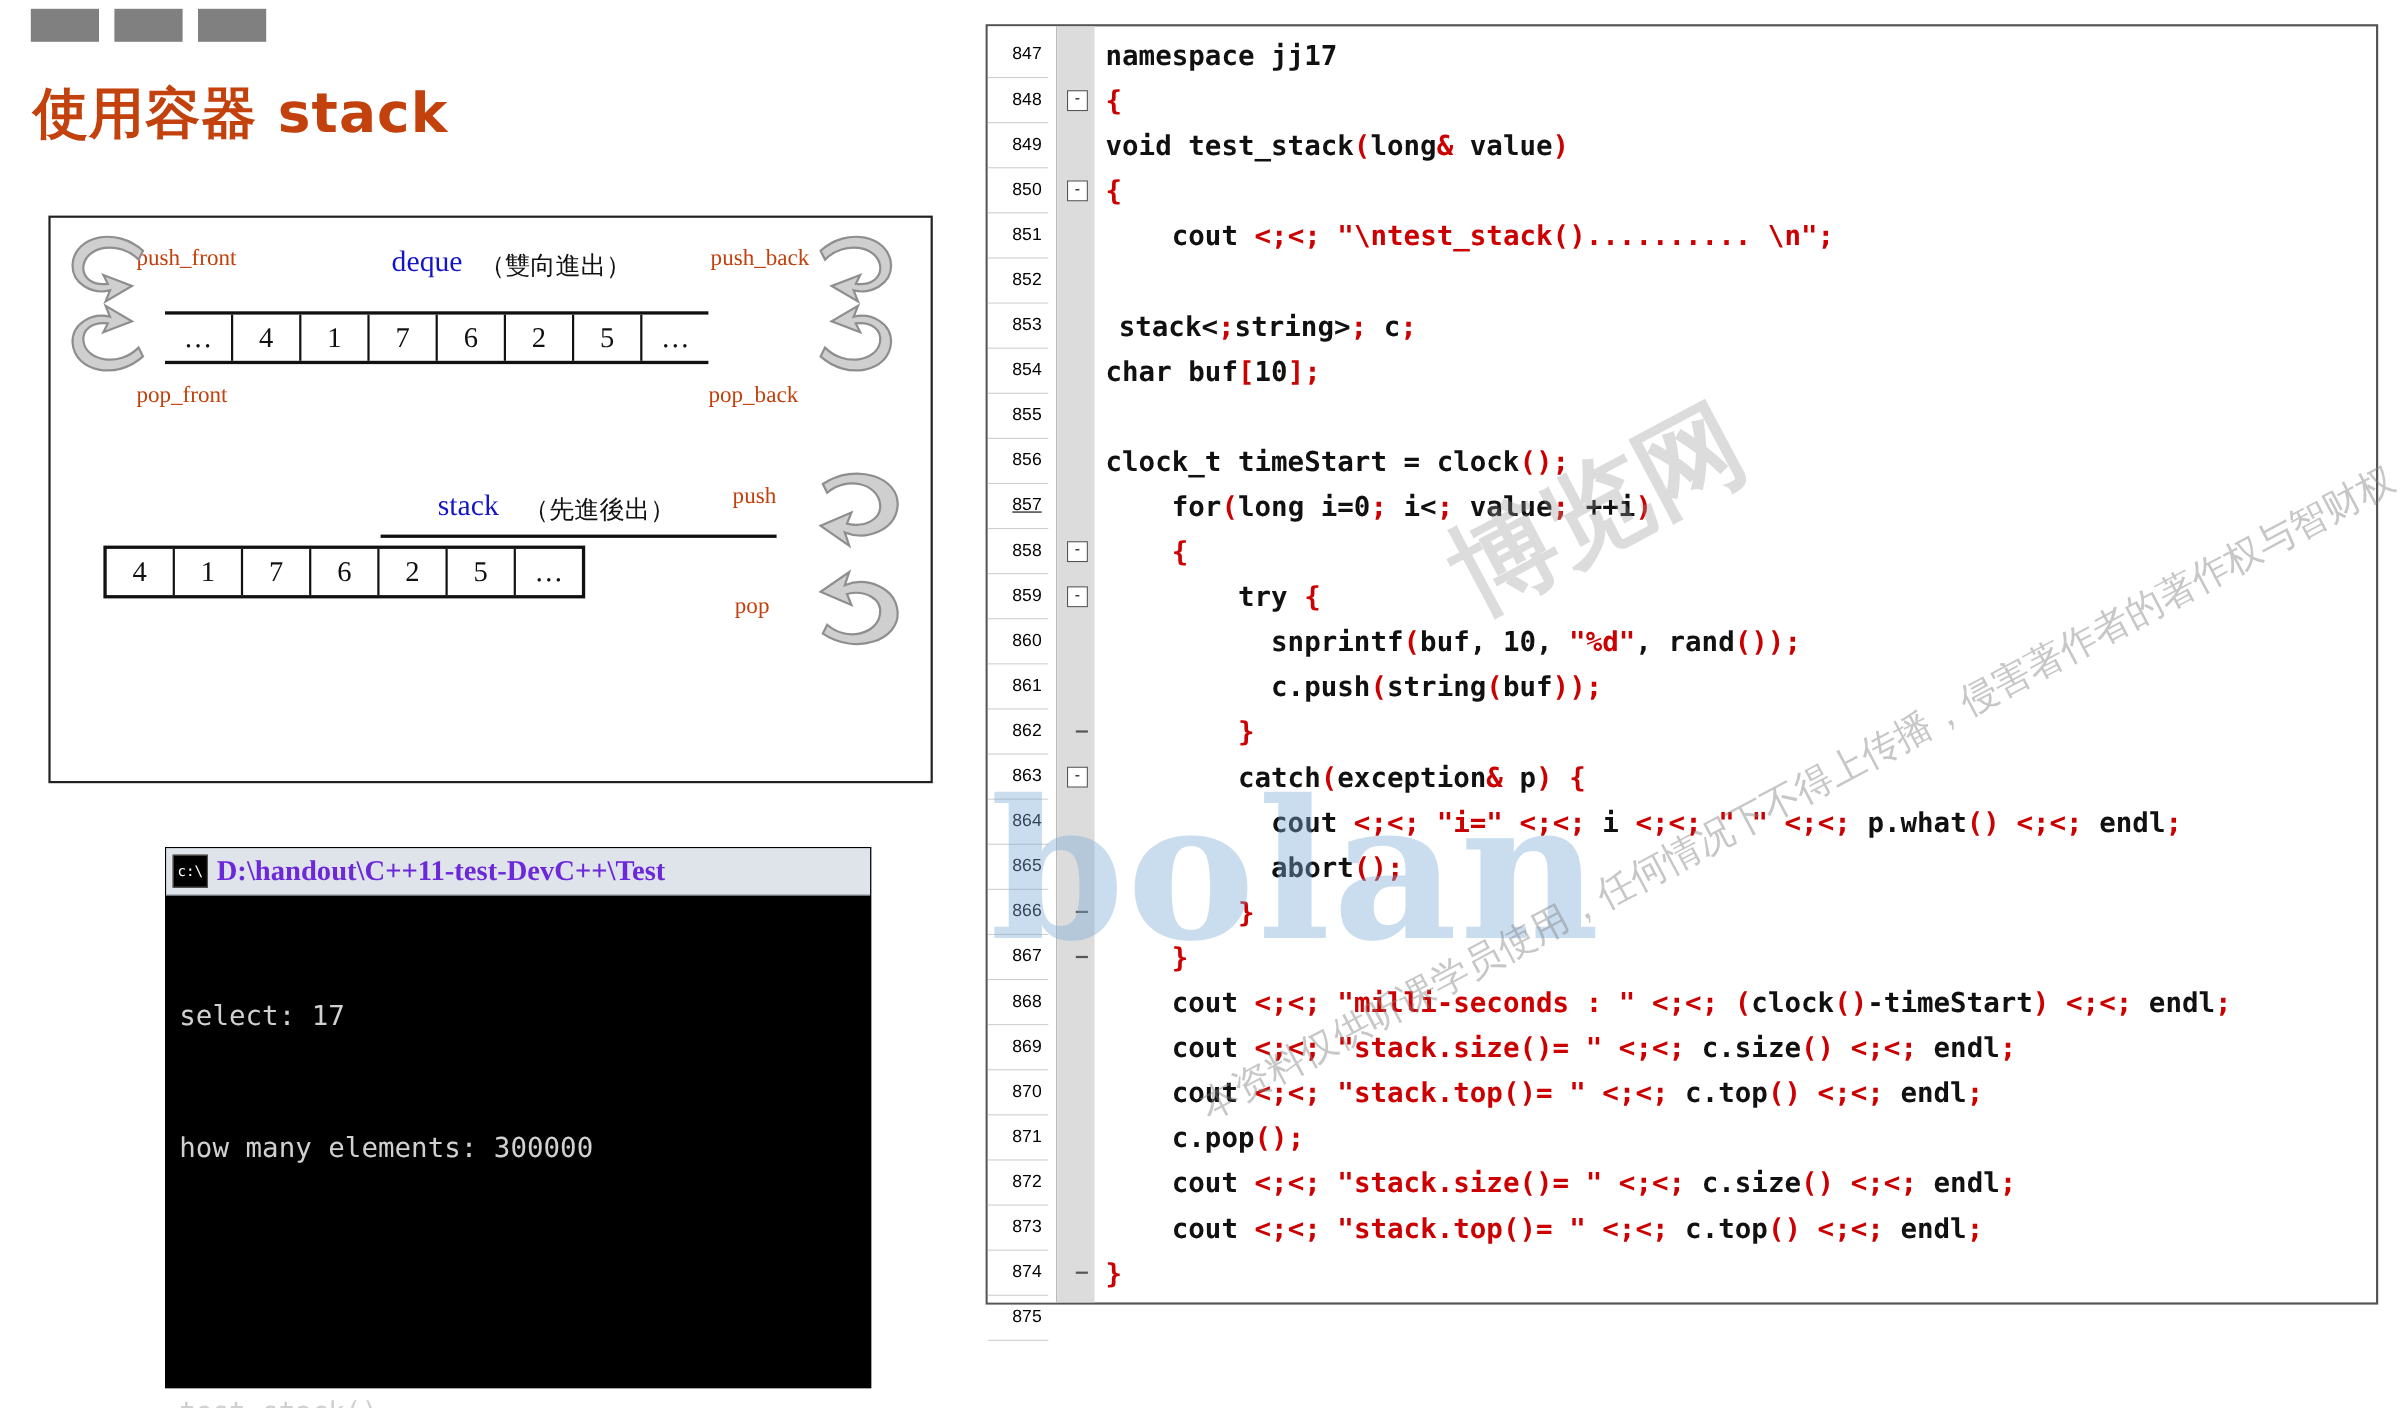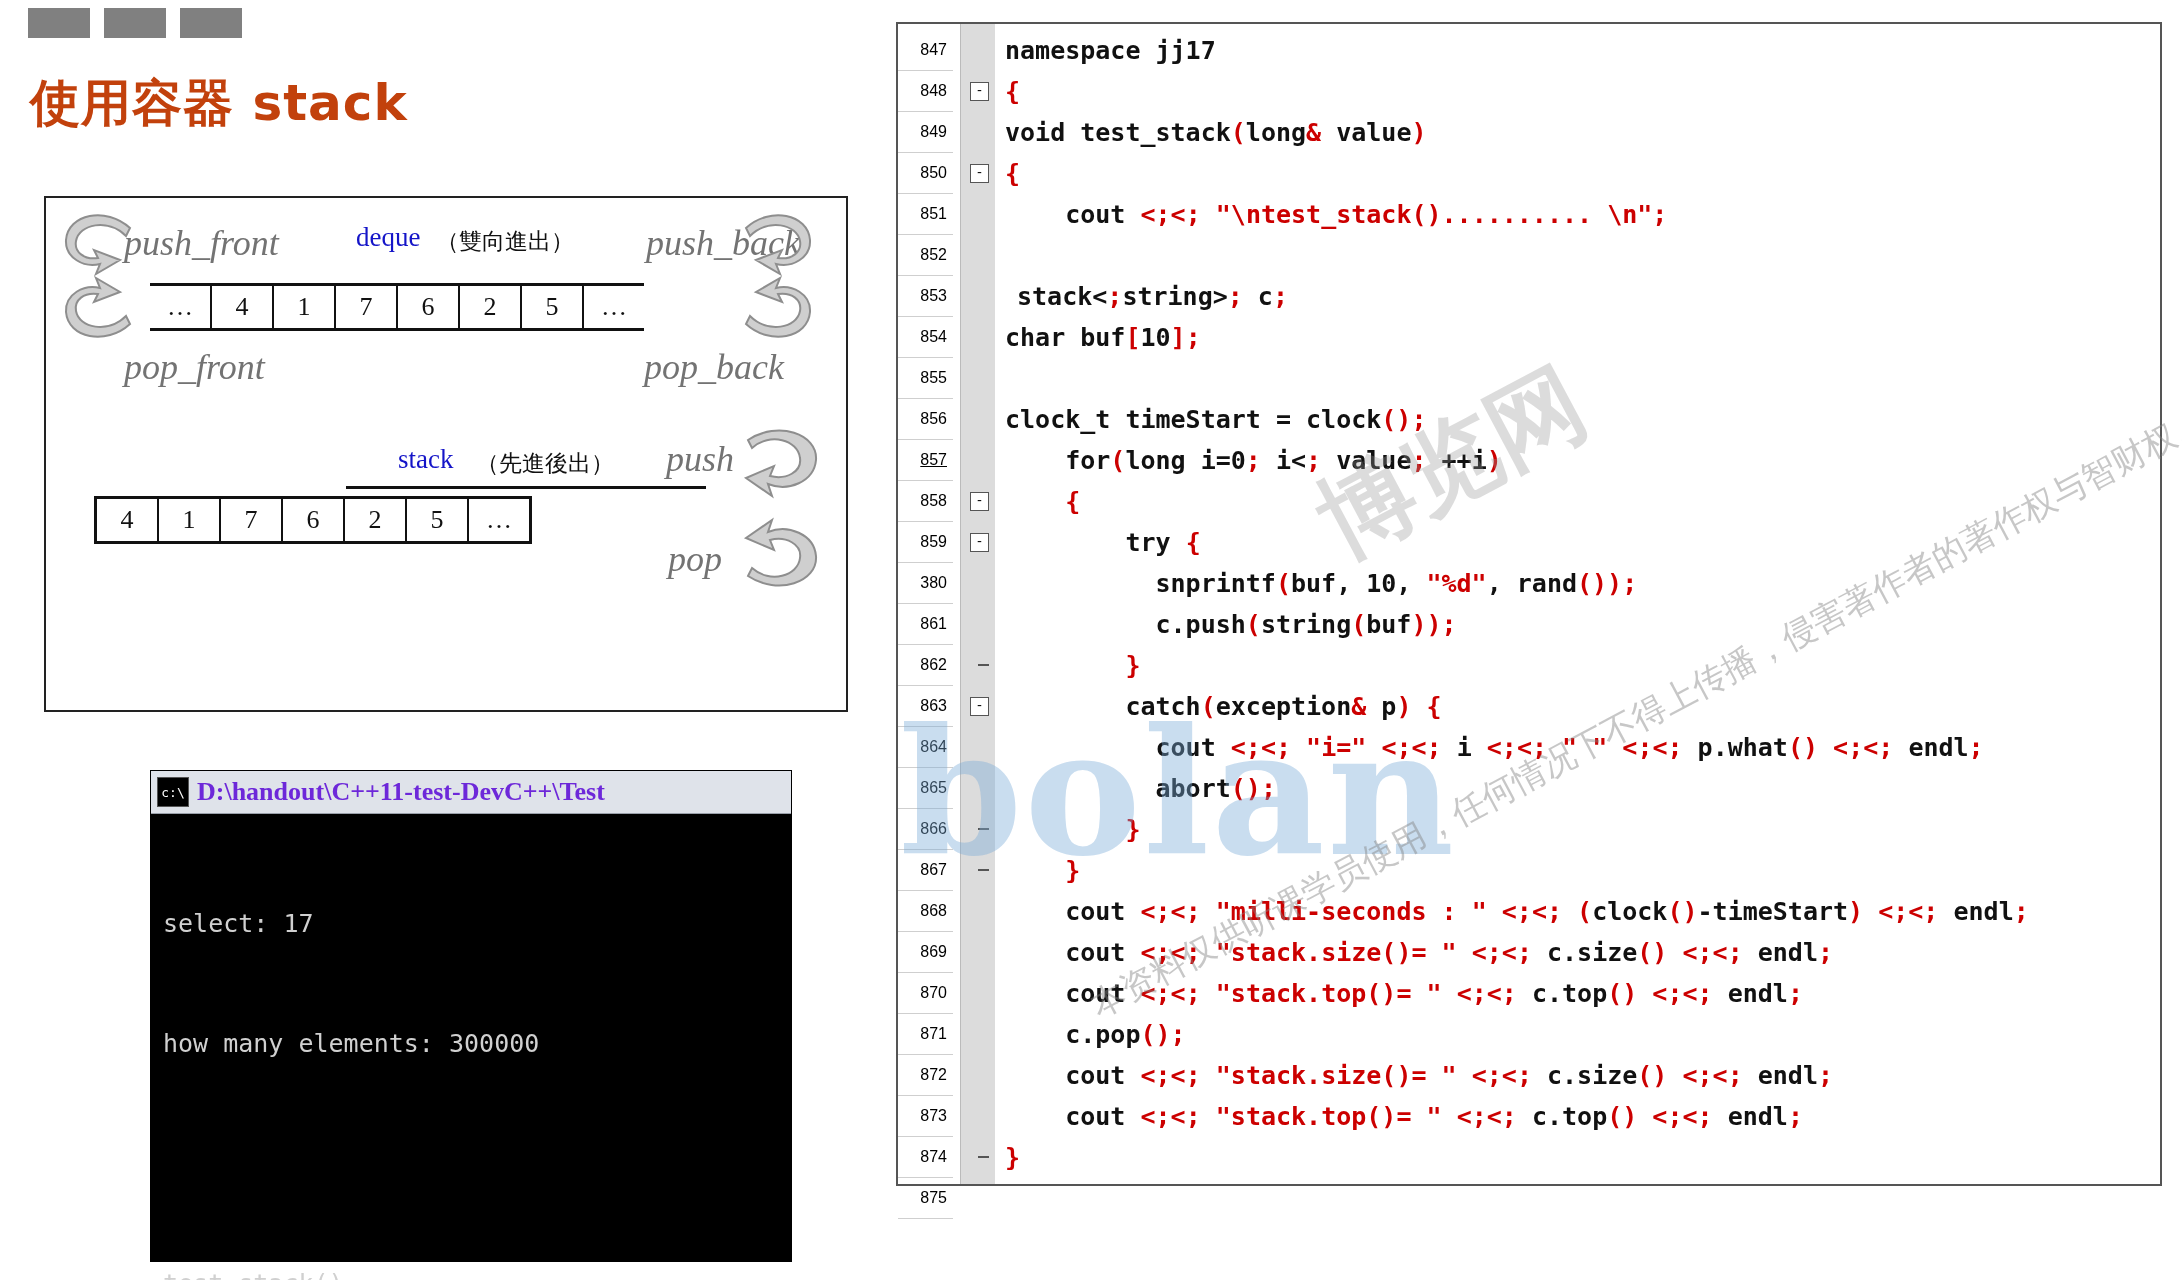--- a/index.html
+++ b/index.html
@@ -11,21 +11,21 @@
   .deco-bars{position:absolute;left:28px;top:8px;display:flex;gap:14px;}
   .deco-bars i{display:block;width:62px;height:30px;background:#808080;}
 
   #slide-title{position:absolute;left:30px;top:70px;font-family:"DejaVu Sans",sans-serif;
     font-size:50px;font-weight:700;color:#c2410c;letter-spacing:1px;white-space:nowrap;}
 
   
   #diagram-box{position:absolute;left:44px;top:196px;width:800px;height:512px;
     border:2px solid #222;background:#fff;}
 
-  .lbl{position:absolute;font-family:"Liberation Serif",serif;font-style:italic;font-size:36px;color:#737373;}
+  .lbl{position:absolute;font-family:"Liberation Serif",serif;font-size:21px;color:#c2410c;}
   .lbl-blue{position:absolute;font-family:"Liberation Serif",serif;font-size:27px;color:#1414c8;}
   .lbl-cn{font-family:"DejaVu Sans",sans-serif;font-style:normal;font-size:23px;color:#111;}
 
   
   .cells{position:absolute;display:flex;align-items:center;border-top:3px solid #111;border-bottom:3px solid #111;background:#fff;}
   .cells .cell{width:60px;height:42px;display:flex;align-items:center;justify-content:center;
     font-family:"Liberation Serif",serif;font-size:26px;color:#111;border-right:2px solid #111;}
   .cells .cell:last-child{border-right:none;}
   .cells.bordered{border-left:3px solid #111;border-right:3px solid #111;}
   .ellipsis-cell{font-family:"Liberation Serif",serif;font-size:26px;}
@@ -212,21 +212,21 @@
     <div class="ln-row" style="top: 211px;">852</div>
     <div class="ln-row" style="top: 252px;">853</div>
     <div class="ln-row" style="top: 293px;">854</div>
     <div class="ln-row" style="top: 334px;">855</div>
     <div class="ln-row" style="top: 375px;">856</div>
     <div class="ln-row" style="top: 416px; text-decoration: underline;">857</div>
     <div class="ln-row" style="top: 457px;">858</div>
     <div class="fold-box" style="top: 468px;">-</div>
     <div class="ln-row" style="top: 498px;">859</div>
     <div class="fold-box" style="top: 509px;">-</div>
-    <div class="ln-row" style="top: 539px;">380</div>
+    <div class="ln-row" style="top: 539px;">860</div>
     <div class="ln-row" style="top: 580px;">861</div>
     <div class="ln-row" style="top: 621px;">862</div>
     <div style="position: absolute; left: 80px; top: 640px; width: 11px; height: 2px; background: rgb(85, 85, 85);"></div>
     <div class="ln-row" style="top: 662px;">863</div>
     <div class="fold-box" style="top: 673px;">-</div>
     <div class="ln-row" style="top: 703px;">864</div>
     <div class="ln-row" style="top: 744px;">865</div>
     <div class="ln-row" style="top: 785px;">866</div>
     <div style="position: absolute; left: 80px; top: 804px; width: 11px; height: 2px; background: rgb(85, 85, 85);"></div>
     <div class="ln-row" style="top: 826px;">867</div>

